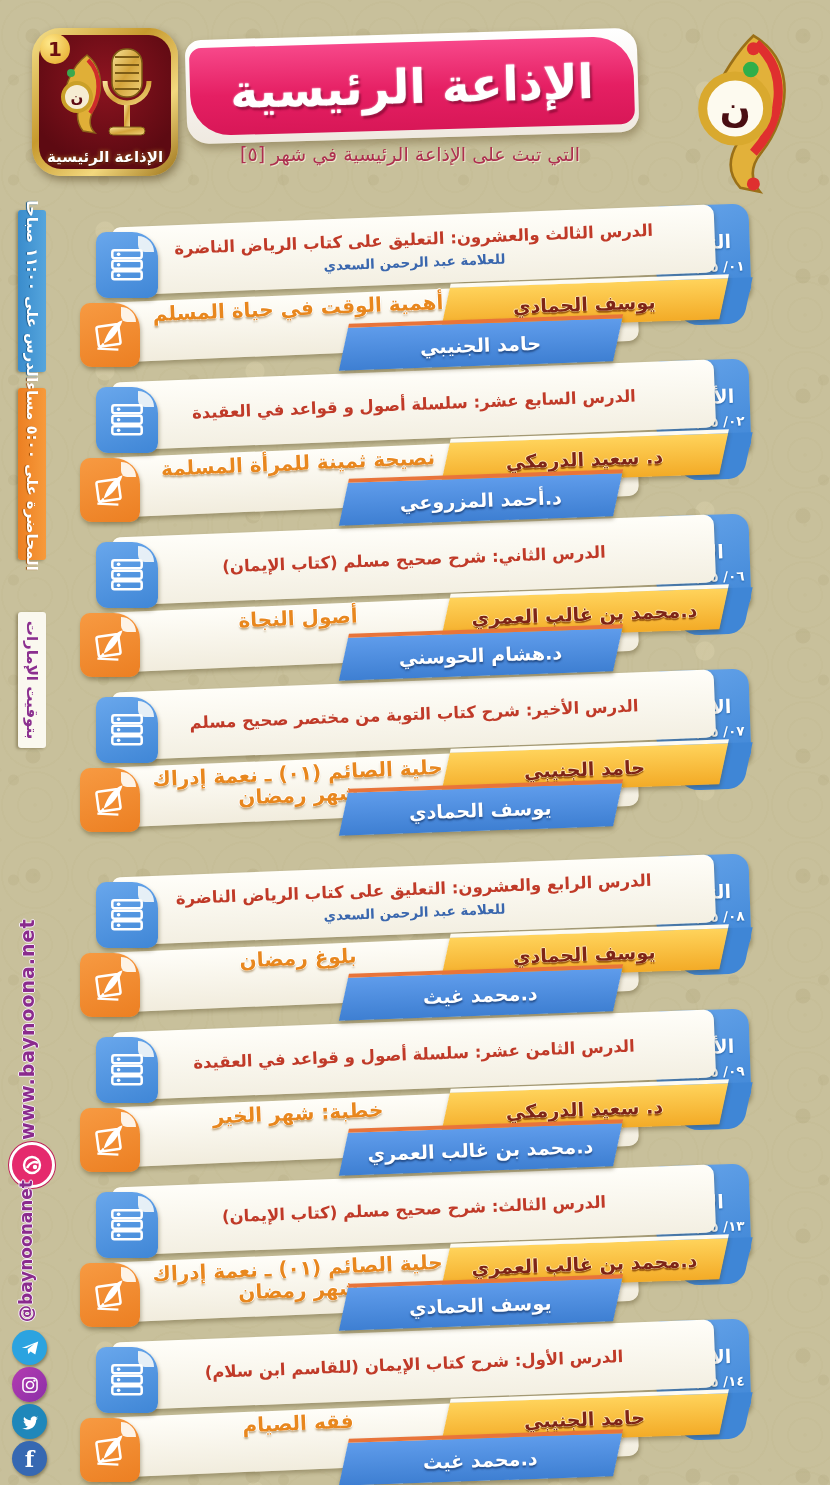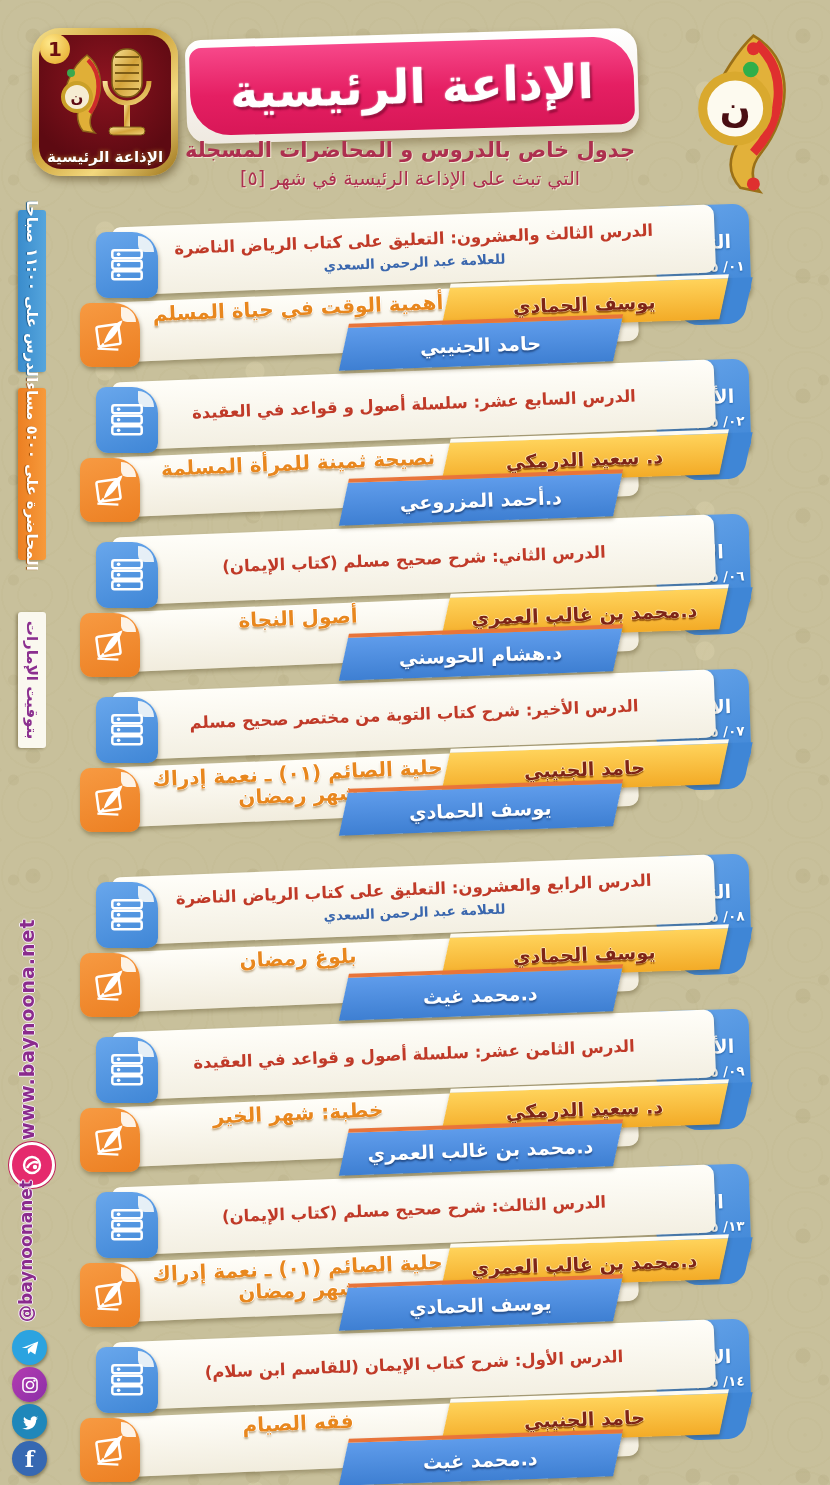--- a/index.html
+++ b/index.html
@@ -150,21 +150,20 @@
     <div class="app-label">الإذاعة الرئيسية</div>
   </div>
 
   <div class="banner">
     <div class="banner-pink">
       <div class="banner-title">الإذاعة الرئيسية</div>
     </div>
   </div>
 
   <div class="subtitle">
-    <div class="l1">جدول خاص بالدروس و المحاضرات المسجلة</div>
     <div class="l2">التي تبث على الإذاعة الرئيسية  في شهر [٥]</div>
   </div>
 
   <svg class="logo" viewBox="0 0 100 130">
     <path d="M58 4 C92 24 86 66 64 94 C56 104 55 114 63 124 L48 121 C37 109 40 96 46 86 C28 90 18 70 27 51 C33 36 46 15 58 4 Z" fill="#e2b13a" stroke="#9a7018" stroke-width="2"></path>
     <path d="M60 10 C86 32 80 70 58 94" stroke="#df2f2f" stroke-width="7" fill="none"></path>
     <circle cx="44" cy="60" r="25" fill="#fdfaef" stroke="#d9a92e" stroke-width="7"></circle>
     <text x="44" y="70" font-size="28" text-anchor="middle" fill="#4a0e12" font-weight="bold">ن</text>
     <circle cx="56" cy="30" r="6" fill="#2faf4a"></circle>
     <circle cx="58" cy="14" r="5" fill="#df2f2f"></circle>

